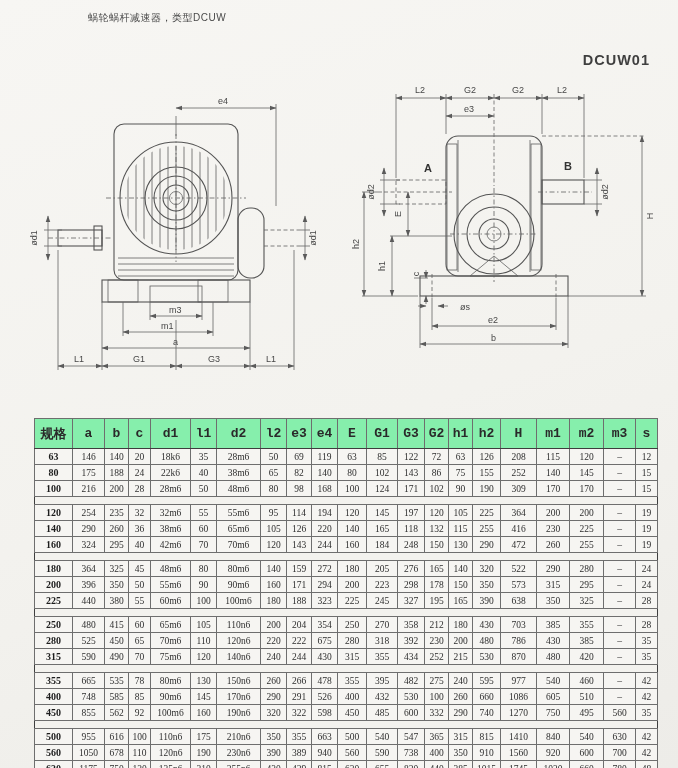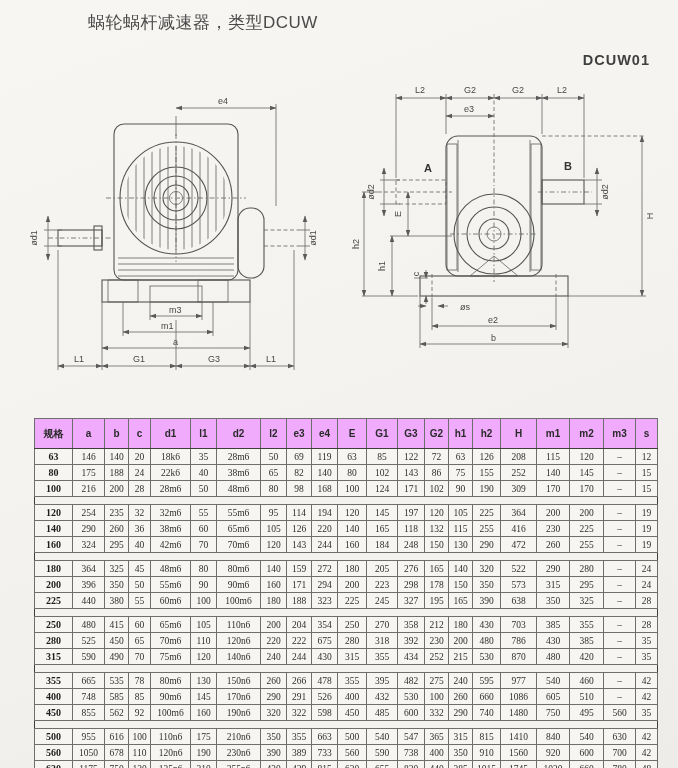--- a/index.html
+++ b/index.html
@@ -1,41 +1,41 @@
 <!DOCTYPE html>
 <html><head>
 <meta charset="utf-8">
 <style>
   html,body{margin:0;padding:0;background:#e8e7e4;}
   .page{
     position:relative;width:678px;height:768px;overflow:hidden;
     background:linear-gradient(160deg,#f7f6f3 0%,#f3f2ee 55%,#edecE8 100%);
     font-family:"Liberation Sans","DejaVu Sans",sans-serif;color:#3a3a3a;
   }
-  .title-block{position:absolute;left:88px;top:10px;font-size:17px;line-height:1.55;color:#4a4a4a;letter-spacing:.5px;}
+  .title-block{position:absolute;left:88px;top:10px;font-size:10px;line-height:1.55;color:#4a4a4a;letter-spacing:.5px;}
   .model-code{position:absolute;right:28px;top:52px;font-size:14.5px;color:#3f3f3f;letter-spacing:1px;font-weight:bold;}
   svg{position:absolute;}
   svg text{font-family:"Liberation Sans","DejaVu Sans",sans-serif;font-size:9px;fill:#474747;}
   svg text.big{font-size:11px;font-weight:bold;fill:#333;}
   .obj{stroke:#545454;stroke-width:1.1;fill:none;}
   .thin{stroke:#5f5f5f;stroke-width:.8;fill:none;}
   .dim{stroke:#666;stroke-width:.8;fill:none;}
   .dash{stroke-dasharray:5 2.5 1.5 2.5;}
   .dash2{stroke-dasharray:4 2.5;}
 
   table.dims{
     position:absolute;left:34px;top:418px;width:616px;border-collapse:collapse;
     table-layout:fixed;font-size:9.5px;color:#2e2e2e;
     border:1.6px solid #3e3e3e;background:#f6f5f2;
   }
   table.dims th,table.dims td{
     border:1px solid #6e6e6e;text-align:center;vertical-align:middle;
     padding:0;height:15px;overflow:hidden;white-space:nowrap;
   }
-  table.dims thead th{height:29px;background:#f0abfc;font-weight:600;font-size:10px;border-bottom:1.6px solid #3e3e3e;color:#2a2a2a;}
+  table.dims thead th{height:29px;background:#86efac;font-weight:600;font-size:13px;border-bottom:1.6px solid #3e3e3e;color:#2a2a2a;font-family:Liberation Mono, monospace;}
   table.dims thead th.strong{font-weight:800;}
   td.spec{font-weight:bold;color:#1d1d1d;font-size:10px;border-right:1.2px solid #4a4a4a;}
   .hl{border-left:1.6px solid #3e3e3e !important;}
   tbody.group{border-top:1.4px solid #3e3e3e;border-bottom:1.4px solid #3e3e3e;font-family:Liberation Serif, serif;}
   tbody.spacer td{height:7px;border-left:none;border-right:none;background:#f3f2ee;}
 </style>
 </head>
 <body>
 
 <div class="page">
@@ -645,21 +645,21 @@
           <td>190n6</td>
           <td>320</td>
           <td>322</td>
           <td>598</td>
           <td class="hl">450</td>
           <td>485</td>
           <td>600</td>
           <td>332</td>
           <td>290</td>
           <td>740</td>
-          <td>1480</td>
+          <td>1270</td>
           <td>750</td>
           <td>495</td>
           <td class="hl">560</td>
           <td class="hl">35</td>
         </tr>
       </tbody>
       <tbody class="spacer">
         <tr>
           <td colspan="21"></td>
         </tr>
@@ -691,21 +691,21 @@
         <tr>
           <td class="spec">560</td>
           <td>1050</td>
           <td>678</td>
           <td>110</td>
           <td>120n6</td>
           <td>190</td>
           <td>230n6</td>
           <td>390</td>
           <td>389</td>
-          <td>733</td>
+          <td>940</td>
           <td class="hl">560</td>
           <td>590</td>
           <td>738</td>
           <td>400</td>
           <td>350</td>
           <td>910</td>
           <td>1560</td>
           <td>920</td>
           <td>600</td>
           <td class="hl">700</td>

